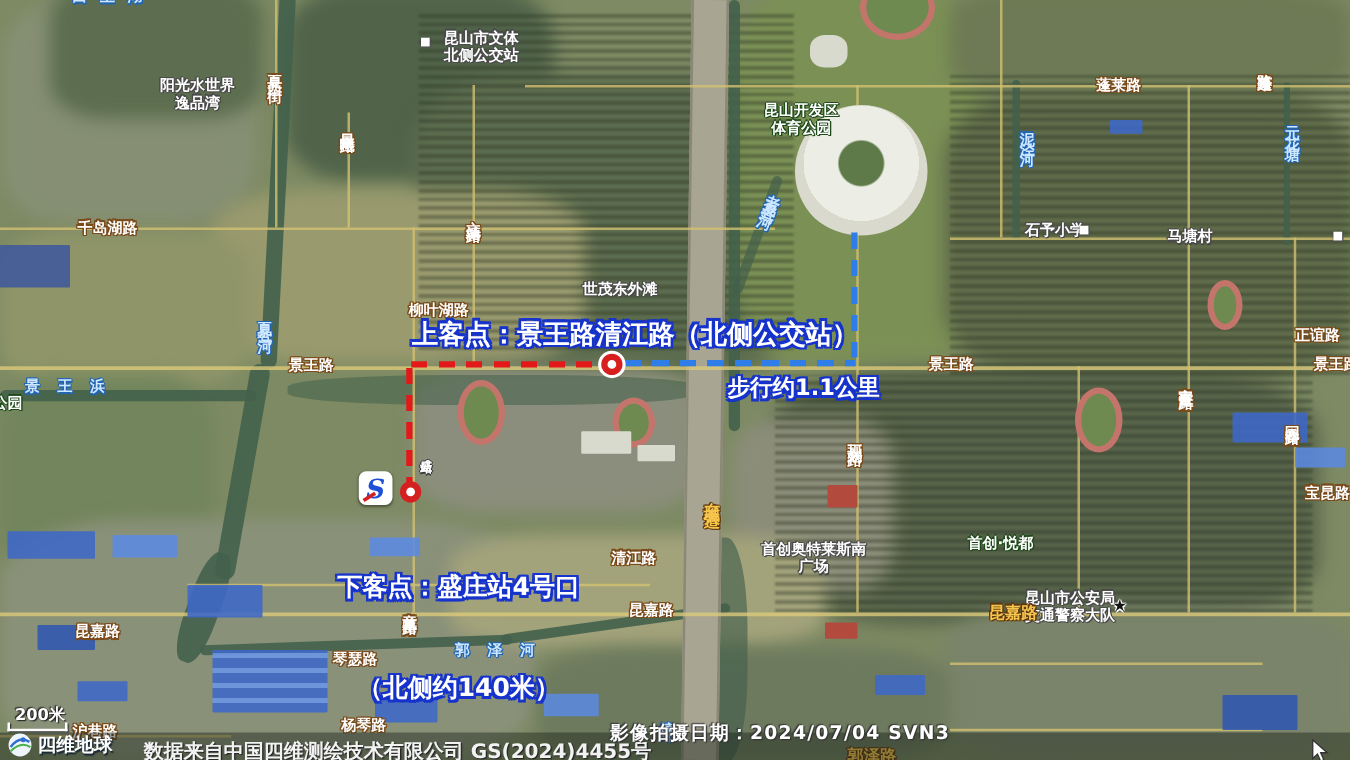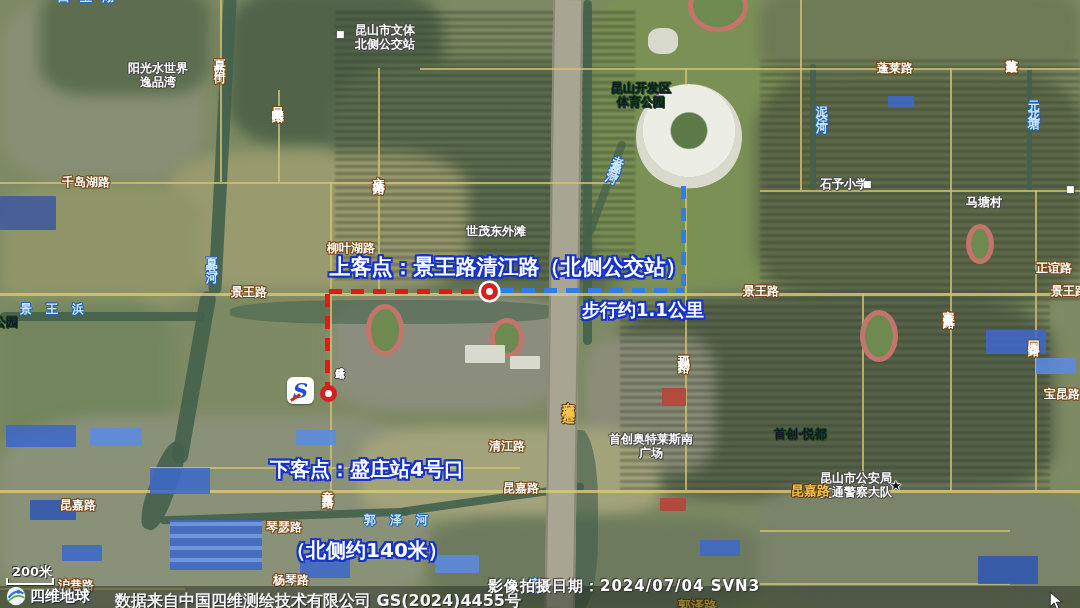--- a/index.html
+++ b/index.html
@@ -20,21 +20,21 @@
   .stadium{position:absolute;left:636px;top:84px;width:106px;height:106px;border-radius:50%;z-index:6;
     background:radial-gradient(circle at 50% 44%,#5e7a48 0 22%,#eceee6 24% 58%,#d9d9cd 58% 72%,rgba(217,217,205,0) 73%);}
   
   .mlbl{position:absolute;font-weight:bold;font-size:12px;white-space:pre;line-height:1.15;z-index:30;pointer-events:none;}
   .v{writing-mode:vertical-rl;}
   .ctr{transform:translateX(-50%);text-align:center;}
   .t-road-white{color:#fff;text-shadow:1px 0 0 #7a4a1a,-1px 0 0 #7a4a1a,0 1px 0 #7a4a1a,0 -1px 0 #7a4a1a,1px 1px 0 #7a4a1a,-1px -1px 0 #7a4a1a,1px -1px 0 #7a4a1a,-1px 1px 0 #7a4a1a;}
   .t-road-orange{color:#f6c54d;text-shadow:1px 0 0 #5f3a10,-1px 0 0 #5f3a10,0 1px 0 #5f3a10,0 -1px 0 #5f3a10,1px 1px 0 #5f3a10,-1px -1px 0 #5f3a10;font-size:13px;}
   .t-water{color:#cde8ff;text-shadow:1px 0 0 #2365b5,-1px 0 0 #2365b5,0 1px 0 #2365b5,0 -1px 0 #2365b5,1px 1px 0 #2365b5,-1px -1px 0 #2365b5;}
   .t-poi-white{color:#fff;text-shadow:1px 0 0 #4a4a4a,-1px 0 0 #4a4a4a,0 1px 0 #4a4a4a,0 -1px 0 #4a4a4a,1px 1px 0 #4a4a4a,-1px -1px 0 #4a4a4a;}
-  .t-poi-green{color:#0f172a;text-shadow:1px 0 0 #1e4a1a,-1px 0 0 #1e4a1a,0 1px 0 #1e4a1a,0 -1px 0 #1e4a1a,1px 1px 0 #1e4a1a;}
+  .t-poi-green{color:#ffffff;text-shadow:1px 0 0 #1e4a1a,-1px 0 0 #1e4a1a,0 1px 0 #1e4a1a,0 -1px 0 #1e4a1a,1px 1px 0 #1e4a1a;}
   .t-icon-white{color:#fff;font-size:9px;text-shadow:0 0 2px #444,1px 1px 0 #555;}
   .t-icon-star{color:#141414;font-size:13px;text-shadow:1px 0 0 #fff,-1px 0 0 #fff,0 1px 0 #fff,0 -1px 0 #fff;}
   .t-station{color:#fff;font-size:9.5px;letter-spacing:1px;text-shadow:1px 0 0 #3a3a3a,-1px 0 0 #3a3a3a,0 1px 0 #3a3a3a,0 -1px 0 #3a3a3a;}
   
   .dash-h-red{position:absolute;height:5px;z-index:20;background:repeating-linear-gradient(90deg,#e31919 0 13px,rgba(0,0,0,0) 13px 22px);}
   .dash-v-red{position:absolute;width:5px;z-index:20;background:repeating-linear-gradient(180deg,#e31919 0 13px,rgba(0,0,0,0) 13px 22px);}
   .dash-h-blue{position:absolute;height:5px;z-index:20;background:repeating-linear-gradient(90deg,#2e7de8 0 13px,rgba(0,0,0,0) 13px 22px);}
   .dash-v-blue{position:absolute;width:5px;z-index:20;background:repeating-linear-gradient(180deg,#2e7de8 0 13px,rgba(0,0,0,0) 13px 22px);}
   .marker-start{position:absolute;left:481px;top:283px;width:17px;height:17px;border-radius:50%;
     background:#fff;border:5px solid #d81f1f;box-shadow:0 0 0 2.5px #fff;z-index:25;}
@@ -195,21 +195,21 @@
 北侧公交站</span>
     <span class="mlbl t-poi-green ctr" style="left: 641px; top: 82px;">昆山开发区
 体育公园</span>
     <span class="mlbl t-road-white" style="left: 877px; top: 62px;">蓬莱路</span>
     <span class="mlbl t-road-white v" style="left: 1004px; top: 50px;">蓬莱路</span>
     <span class="mlbl t-water v" style="left: 814px; top: 96px; letter-spacing: 8px;">泥泾河</span>
     <span class="mlbl t-water v" style="left: 1026px; top: 91px; letter-spacing: 8px;">元花塘</span>
     <span class="mlbl t-road-white" style="left: 62px; top: 176px;">千岛湖路</span>
     <span class="mlbl t-poi-white" style="left: 820px; top: 178px;">石予小学</span>
     <span class="mlbl t-icon-white" style="left: 863px; top: 179px;">■</span>
-    <span class="mlbl t-poi-white" style="left: 966px; top: 183px; margin-top: 13px;">马塘村</span>
+    <span class="mlbl t-poi-white" style="left: 934px; top: 183px;">马塘村</span>
     <span class="mlbl t-icon-white" style="left: 1066px; top: 184px;">■</span>
     <span class="mlbl t-water v" style="left: 612px; top: 146px; letter-spacing: 6px; transform: rotate(22deg);">老夏驾河</span>
     <span class="mlbl t-road-white v" style="left: 371px; top: 167px; letter-spacing: 3px;">立塘路</span>
     <span class="mlbl t-poi-white" style="left: 466px; top: 225px;">世茂东外滩</span>
     <span class="mlbl t-road-white" style="left: 327px; top: 242px;">柳叶湖路</span>
     <span class="mlbl t-water v" style="left: 204px; top: 248px; letter-spacing: 7px;">夏驾河</span>
     <span class="mlbl t-road-white" style="left: 231px; top: 286px;">景王路</span>
     <span class="mlbl t-road-white" style="left: 743px; top: 285px;">景王路</span>
     <span class="mlbl t-road-white" style="left: 1036px; top: 262px;">正谊路</span>
     <span class="mlbl t-road-white" style="left: 1051px; top: 285px;">景王路</span>

